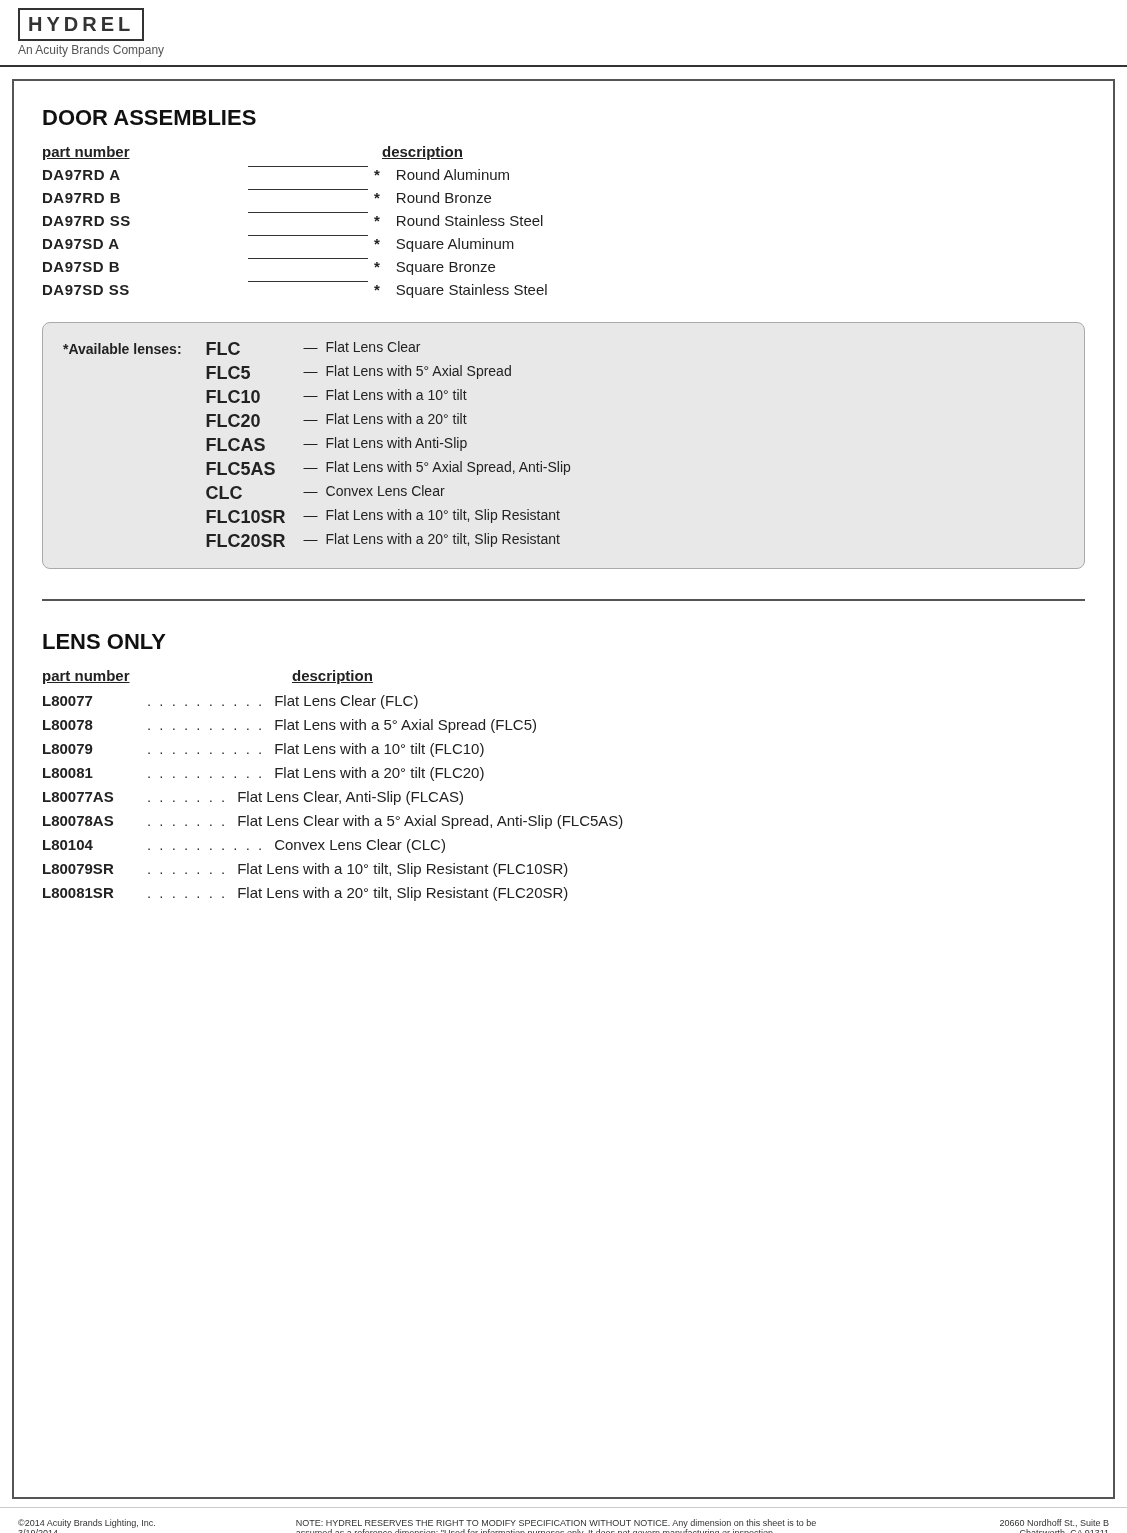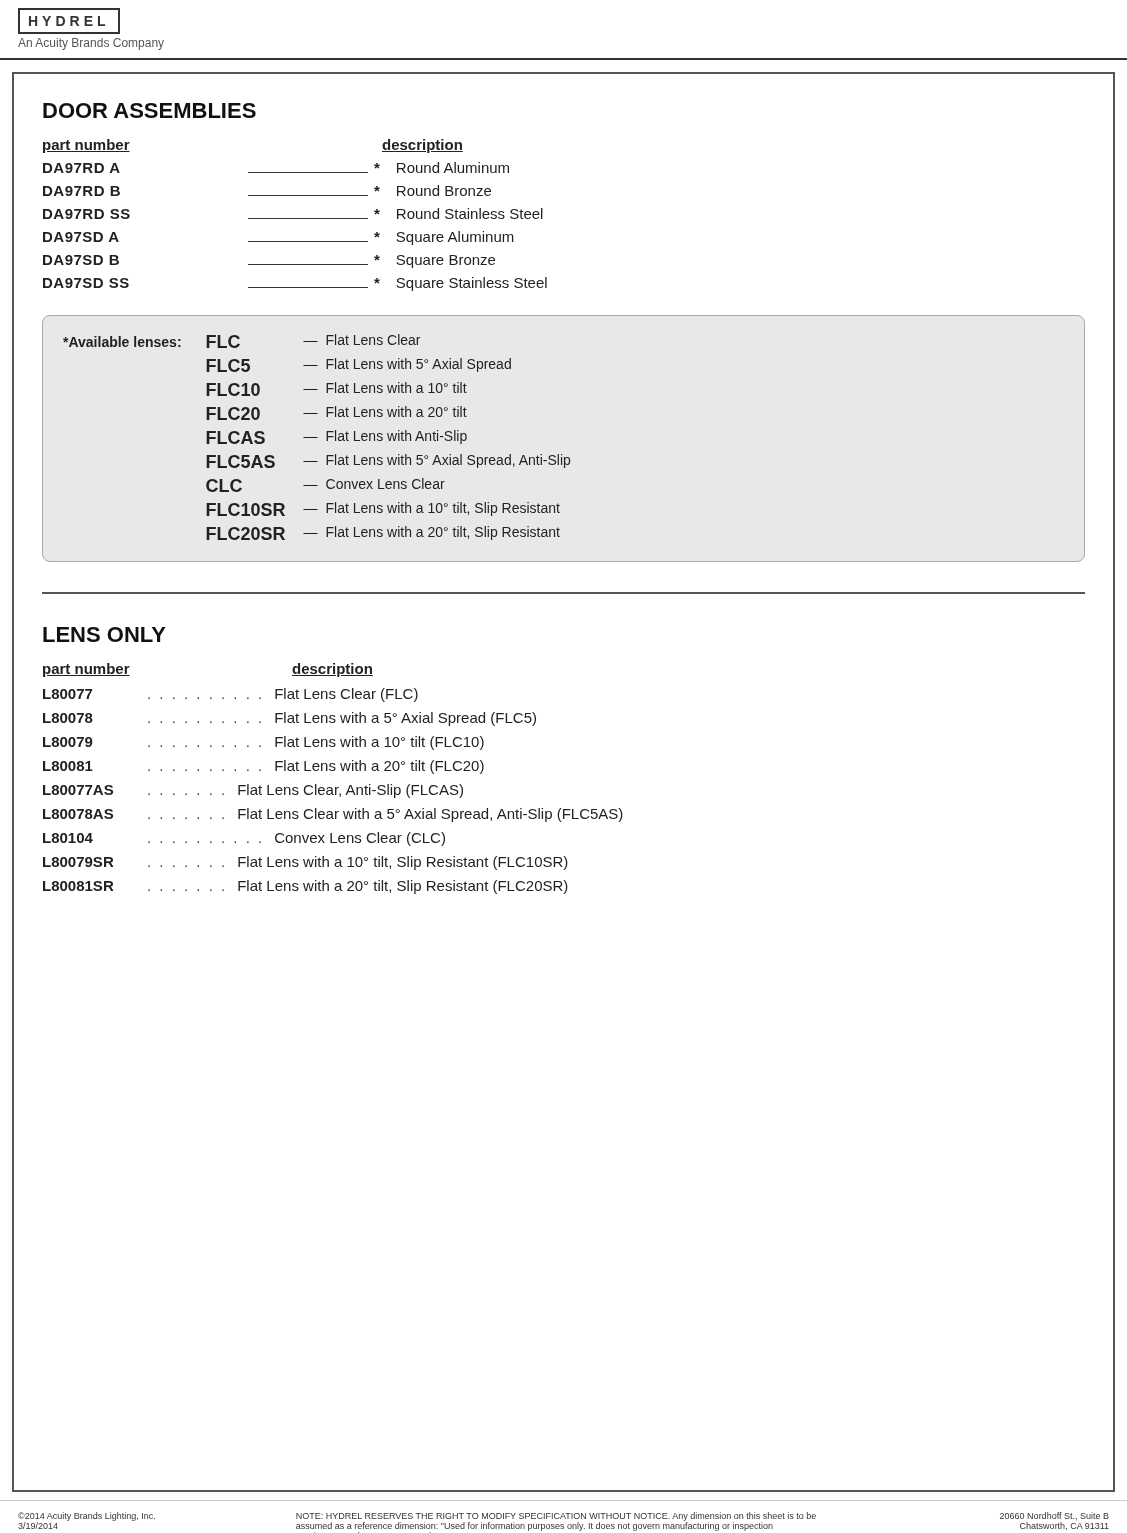--- a/index.html
+++ b/index.html
@@ -21,21 +21,21 @@
     }
     .logo-area {
       display: flex;
       flex-direction: column;
       align-items: flex-start;
       min-width: 160px;
     }
     .logo-box {
       border: 2px solid #333;
       padding: 3px 8px;
-      font-size: 14px;
+      font-size: 20px;
       font-weight: 900;
       letter-spacing: 4px;
       color: #333;
       font-family: Arial, sans-serif;
     }
     .logo-sub {
       font-size: 12px;
       color: #555;
       margin-top: 2px;
     }
@@ -81,21 +81,21 @@
       text-decoration: underline;
     }
     .col-desc {
       font-size: 15px;
       font-weight: 700;
       text-decoration: underline;
     }
 
     .door-row {
       display: flex;
-      align-items: flex-end;
+      align-items: flex-start;
       margin-bottom: 6px;
     }
     .door-part {
       width: 200px;
       font-weight: 900;
       font-size: 15px;
       letter-spacing: 0.5px;
     }
     .door-line {
       flex: 1;

